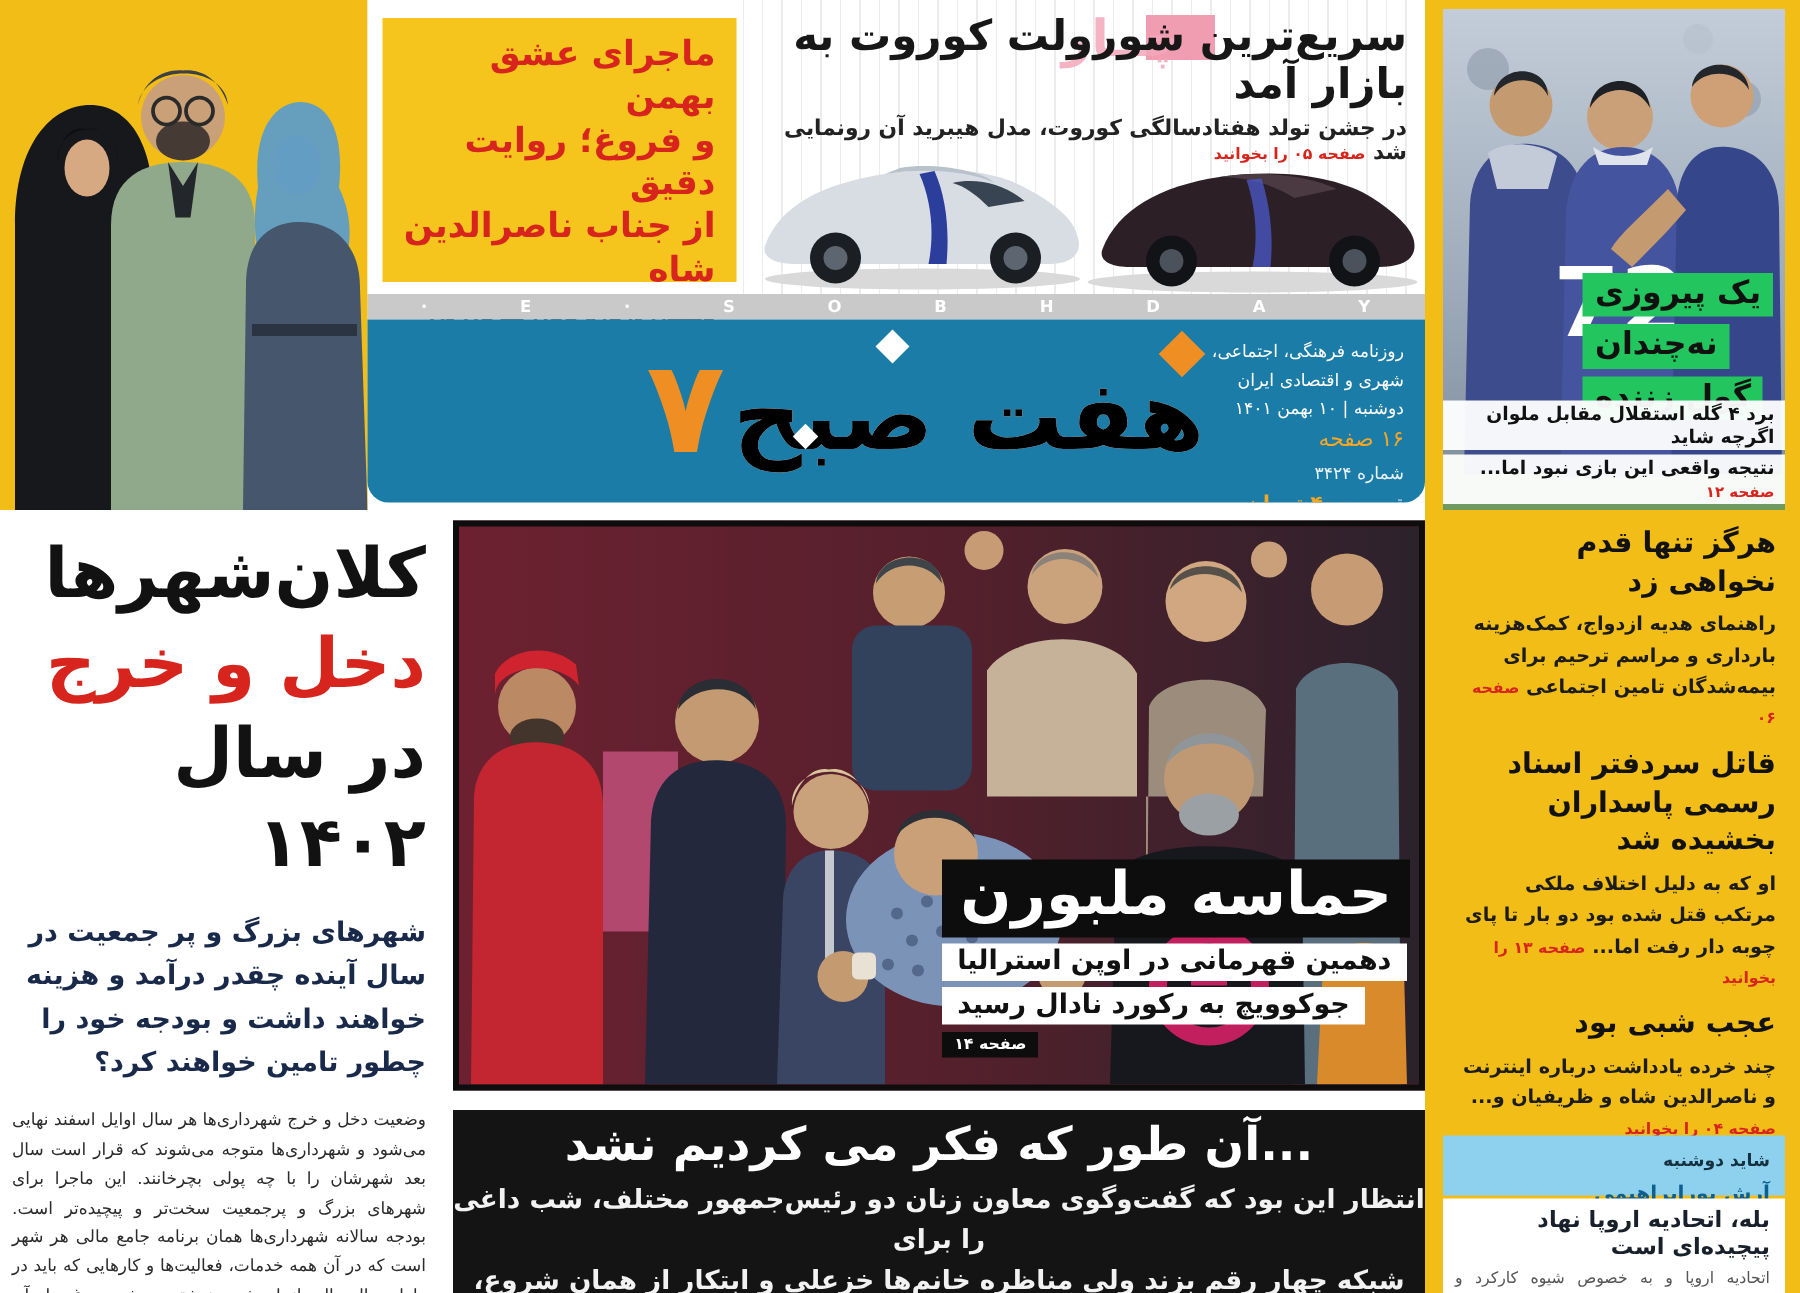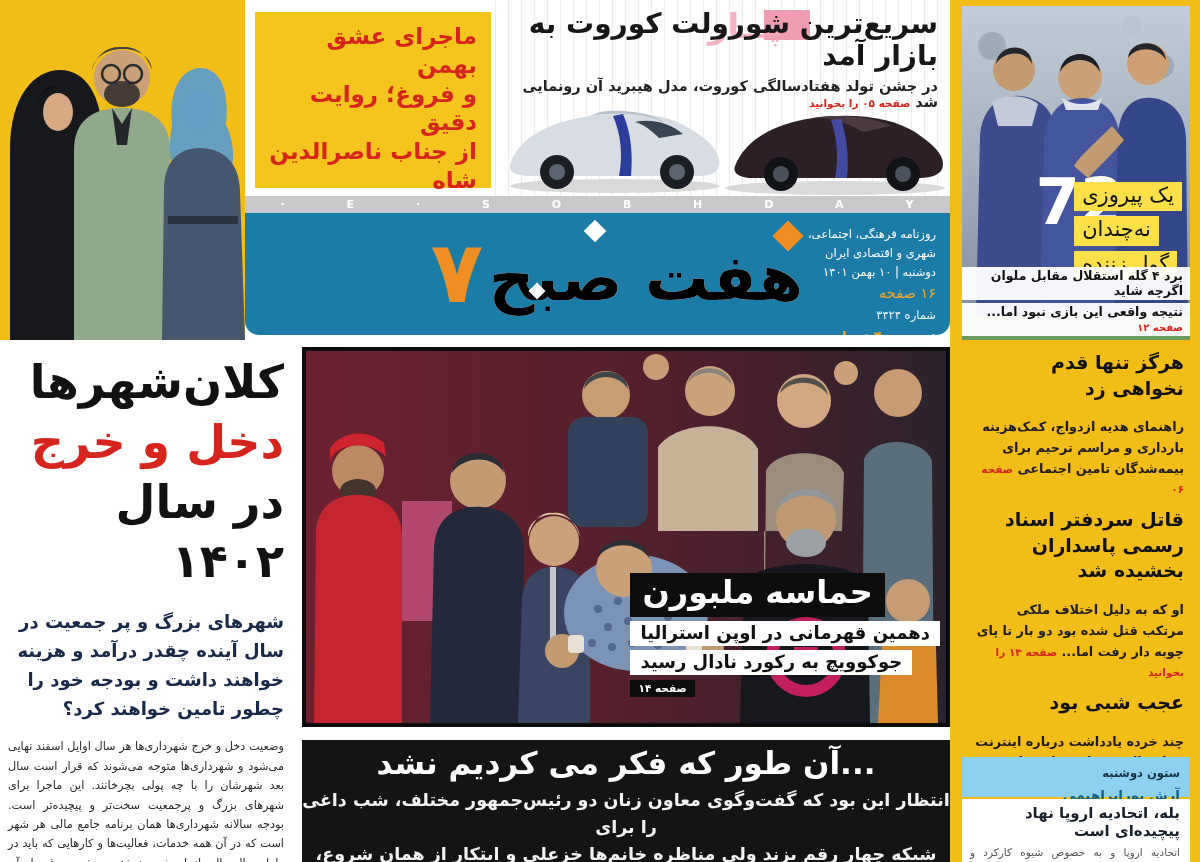--- a/index.html
+++ b/index.html
@@ -56,55 +56,55 @@
       color:#fff; font-size:11.5px; line-height:1.65; }
   .bi-pages { color:#f5a623; font-weight:normal; font-size:14.5px; }
   .bi-issue { color:#eaf4fa; }
   .bi-price .lbl { color:#fff; font-size:11px; }
   .bi-price .val { color:#f5a623; font-weight:bold; font-size:13.5px; }
 
   
   #fb-photo { position:absolute; left:962px; top:6px; width:228px; height:334px; overflow:hidden; }
   #fb-caps { position:absolute; right:8px; top:176px; display:flex; flex-direction:column;
       align-items:flex-end; gap:5px; direction:rtl; z-index:3; }
-  .fb-cap { background:#fde047; color:#111; font-weight:normal; font-size:21px; padding:0 8px 3px; line-height:1.25; }
+  .fb-cap { background:#22c55e; color:#111; font-weight:bold; font-size:21px; padding:0 8px 3px; line-height:1.25; }
   #fb-subs { position:absolute; left:0; right:0; bottom:4px; display:flex; flex-direction:column;
       align-items:flex-end; gap:3px; direction:rtl; z-index:3; }
   .fb-sub { background:rgba(255,255,255,.95); color:#111; font-weight:bold; font-size:12.5px; padding:1px 7px 2px; }
   .fb-sub .pref { color:#d7251d; font-size:10px; }
 
   
   #lead-col { position:absolute; left:0; top:345px; width:294px; height:517px; background:#fff;
       direction:rtl; text-align:right; padding:8px 10px 0 8px; }
   .lead-h { font-weight:bold; font-size:46px; line-height:1.3; letter-spacing:-1px; }
   .lead-red { color:#d7251d; }
   .lead-blk { color:#121212; }
   .lead-sub { margin-top:16px; color:#19294a; font-weight:bold; font-size:18px; line-height:1.6; }
   .lead-body { margin-top:14px; color:#2b2b2b; font-size:11.3px; line-height:1.72; text-align:justify; }
 
   
   #main-photo { position:absolute; left:302px; top:347px; width:648px; height:380px;
       border:4px solid #0d0d0d; background:#5b1d28; overflow:hidden; }
   #tennis-caps { position:absolute; right:6px; top:222px; display:flex; flex-direction:column;
       align-items:flex-end; direction:rtl; z-index:3; }
-  .tn-title { background:#0d0d0d; color:#fff; font-weight:bold; font-size:32px; padding:0 12px 6px; }
+  .tn-title { background:#0d0d0d; color:#fff; font-weight:bold; font-size:40px; padding:0 12px 6px; }
   .tn-line { background:#ffffff; color:#111; font-weight:bold; font-size:18px; padding:1px 10px 3px; margin-top:4px; }
   .tn-page { background:#0d0d0d; color:#fff; font-size:10.5px; font-weight:bold; padding:2px 8px 3px; margin-top:5px; }
 
   
   #black-box { position:absolute; left:302px; top:740px; width:648px; height:122px; background:#141414;
       direction:rtl; text-align:center; color:#fff; padding-top:4px; }
   .debate-h { font-weight:bold; font-size:31px; line-height:1.25; }
   .debate-sub { font-weight:bold; font-size:17.5px; line-height:1.55; color:#f2f2f2; margin-top:4px; }
 
   
   #right-col { position:absolute; left:965px; top:348px; width:227px; height:409px;
       direction:rtl; text-align:right; padding:2px 8px 0 10px; }
   .rc-h { color:#121212; font-weight:bold; font-size:19px; line-height:1.35; letter-spacing:-.5px; }
-  .rc-sub { color:#1c1c1c; font-weight:bold; font-size:12.8px; line-height:1.62; margin-top:16px; margin-bottom:7px; }
+  .rc-sub { color:#1c1c1c; font-weight:bold; font-size:12.8px; line-height:1.62; margin-top:6px; margin-bottom:7px; }
   .rc-sub .pref { color:#d7251d; font-size:10.5px; }
 
   
   #col-strip { position:absolute; left:962px; top:757px; width:228px; height:40px; background:#8ed1ef;
       direction:rtl; text-align:right; padding:3px 10px 0 8px; line-height:1.45; }
   .cs-kicker { color:#15303e; font-size:11.5px; font-weight:bold; }
   .cs-author { color:#0c5f8f; font-size:13.5px; font-weight:bold; }
   #col-white { position:absolute; left:962px; top:799px; width:228px; height:63px; background:#fff;
       direction:rtl; text-align:right; padding:5px 10px 0 8px; }
   .cw-h { color:#17202b; font-weight:bold; font-size:15px; }
@@ -352,21 +352,21 @@
       <div class="rc-sub"><span>چند خرده یادداشت درباره اینترنت و ناصرالدین شاه و ظریفیان و... </span><span class="pref">صفحه ۰۴ را بخوانید</span></div>
     </div>
     <div class="rc-story">
       <div class="rc-h">عبور کشتی سینا</div>
       <div class="rc-sub"><span>۱۰۰ عکس ۱۰۰ روایت/قسمت ۶۴ </span></div>
     </div>
 
   </div>
 
   <div id="col-strip">
-    <span class="cs-kicker">ستون دوشنبه</span><br>
+    <span class="cs-kicker">شاید دوشنبه</span><br>
     <span class="cs-author">آرش پورابراهیمی</span>
   </div>
   <div id="col-white">
     <div class="cw-h">بله، اتحادیه اروپا نهاد پیچیده‌ای است</div>
     <div class="cw-body">اتحادیه اروپا و به خصوص شیوه کارکرد و تصمیم‌گیری در</div>
   </div>
 
 </div>
 
 </body></html>

